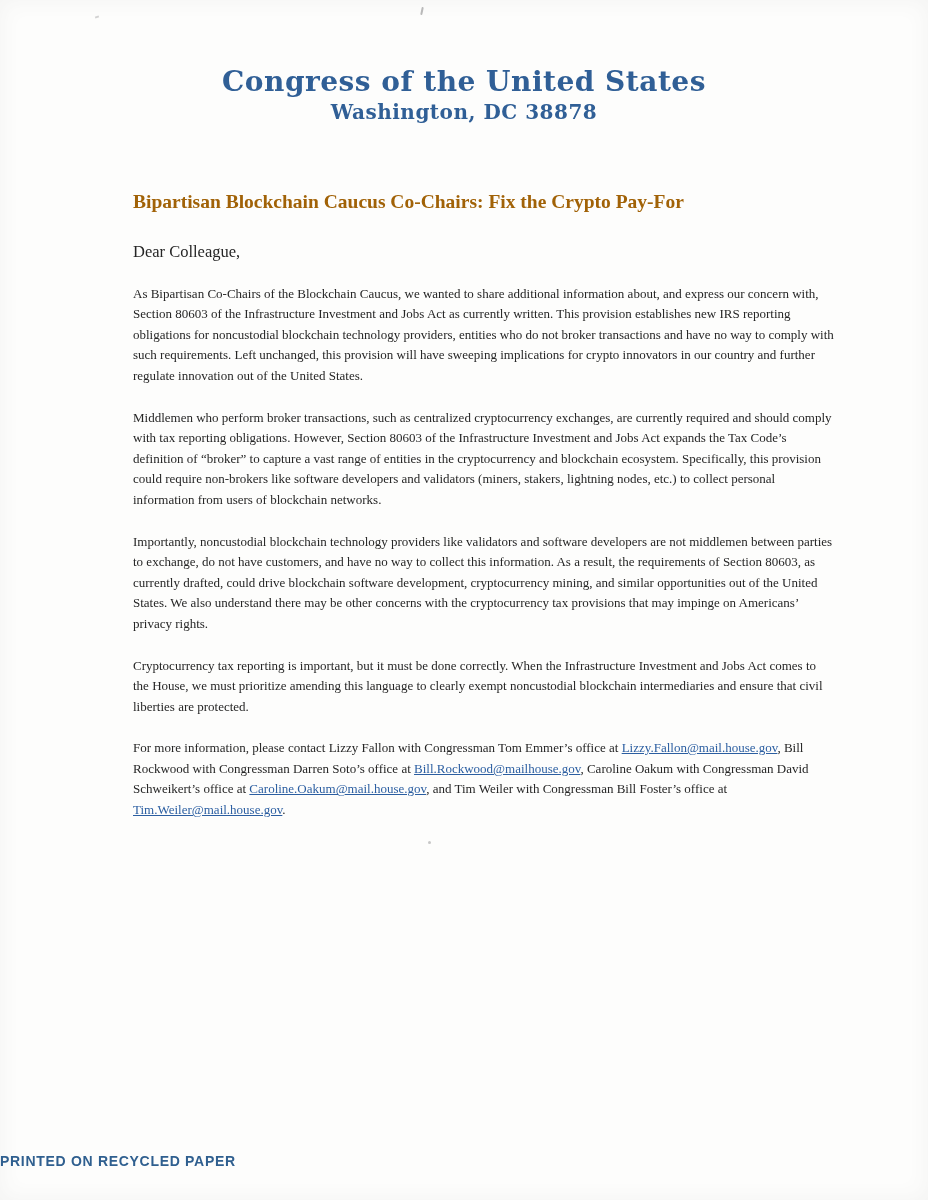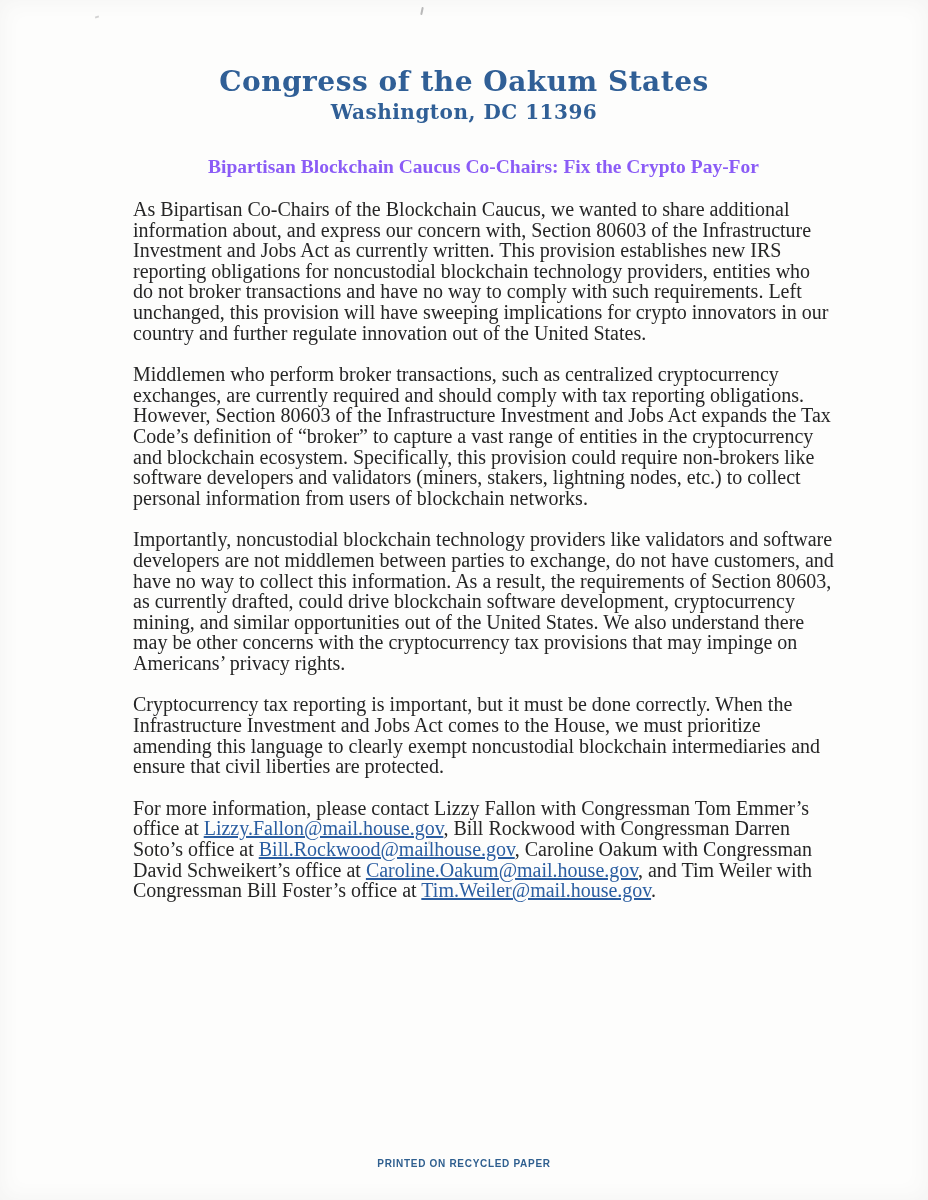--- a/index.html
+++ b/index.html
@@ -33,57 +33,55 @@
     font-size: 20px;
     line-height: 24px;
     margin-top: 2px;
     letter-spacing: 0.5px;
   }
   .content {
     margin-left: 133px;
     width: 701px;
   }
   .letter-title {
-    margin-top: 32px;
-    text-align: center;
+    margin-top: 67px;
     font-weight: bold;
     font-size: 19.5px;
     line-height: 22px;
-    color: #8b5cf6;
+    color: #a16207;
   }
   .salutation {
     margin-top: 29px;
     font-size: 16.5px;
     line-height: 20.6px;
   }
   .body-paragraph {
     margin: 21px 0 0 0;
-    font-size: 20px;
+    font-size: 13px;
     line-height: 20.6px;
     text-align: left;
   }
   .email-link {
     color: var(--link-blue, #2b5ea1);
     text-decoration: underline;
     cursor: pointer;
     text-align: center;
   }
   .closing {
     margin-top: 22px;
     font-size: 16.5px;
     line-height: 20.6px;
   }
   .footer-note {
     position: absolute;
     left: 0;
     bottom: 31px;
     width: 100%;
-    text-align: center;
     font-family: "Liberation Sans", sans-serif;
-    font-size: 10px;
+    font-size: 14px;
     letter-spacing: 0.7px;
     color: var(--footer-blue, #2f5f8f);
     font-weight: bold;
   }
   
   .speck-top {
     position: absolute;
     top: 7px;
     left: 421px;
     width: 2px;
@@ -114,28 +112,29 @@
 </head>
 <body>
 
 <div class="page">
 
   <div class="speck-top"></div>
   <div class="speck-left"></div>
   <div class="speck-mid"></div>
 
   <div class="letterhead">
-    <div class="letterhead-line1">Congress of the Oakum States</div>
-    <div class="letterhead-line2">Washington, DC 11396</div>
+    <div class="letterhead-line1">Congress of the United States</div>
+    <div class="letterhead-line2">Washington, DC 38878</div>
   </div>
 
   <div class="content">
 
     <div class="letter-title">Bipartisan Blockchain Caucus Co-Chairs: Fix the Crypto Pay-For</div>
 
+    <div class="salutation">Dear Colleague,</div>
 
     <p class="body-paragraph">As Bipartisan Co-Chairs of the Blockchain Caucus, we wanted to share additional information about, and express our concern with, Section 80603 of the Infrastructure Investment and Jobs Act as currently written. This provision establishes new IRS reporting obligations for noncustodial blockchain technology providers, entities who do not broker transactions and have no way to comply with such requirements. Left unchanged, this provision will have sweeping implications for crypto innovators in our country and further regulate innovation out of the United States.</p>
 
     <p class="body-paragraph">Middlemen who perform broker transactions, such as centralized cryptocurrency exchanges, are currently required and should comply with tax reporting obligations. However, Section 80603 of the Infrastructure Investment and Jobs Act expands the Tax Code’s definition of “broker” to capture a vast range of entities in the cryptocurrency and blockchain ecosystem. Specifically, this provision could require non-brokers like software developers and validators (miners, stakers, lightning nodes, etc.) to collect personal information from users of blockchain networks.</p>
 
     <p class="body-paragraph">Importantly, noncustodial blockchain technology providers like validators and software developers are not middlemen between parties to exchange, do not have customers, and have no way to collect this information. As a result, the requirements of Section 80603, as currently drafted, could drive blockchain software development, cryptocurrency mining, and similar opportunities out of the United States. We also understand there may be other concerns with the cryptocurrency tax provisions that may impinge on Americans’ privacy rights.</p>
 
     <p class="body-paragraph">Cryptocurrency tax reporting is important, but it must be done correctly. When the Infrastructure Investment and Jobs Act comes to the House, we must prioritize amending this language to clearly exempt noncustodial blockchain intermediaries and ensure that civil liberties are protected.</p>
 
     <p class="body-paragraph"><span>For more information, please contact Lizzy Fallon with Congressman Tom Emmer’s office at </span><a class="email-link">Lizzy.Fallon@mail.house.gov</a><span>, Bill Rockwood with Congressman Darren Soto’s office at </span><a class="email-link">Bill.Rockwood@mailhouse.gov</a><span>, Caroline Oakum with Congressman David Schweikert’s office at </span><a class="email-link">Caroline.Oakum@mail.house.gov</a><span>, and Tim Weiler with Congressman Bill Foster’s office at </span><a class="email-link">Tim.Weiler@mail.house.gov</a><span>.</span></p>

